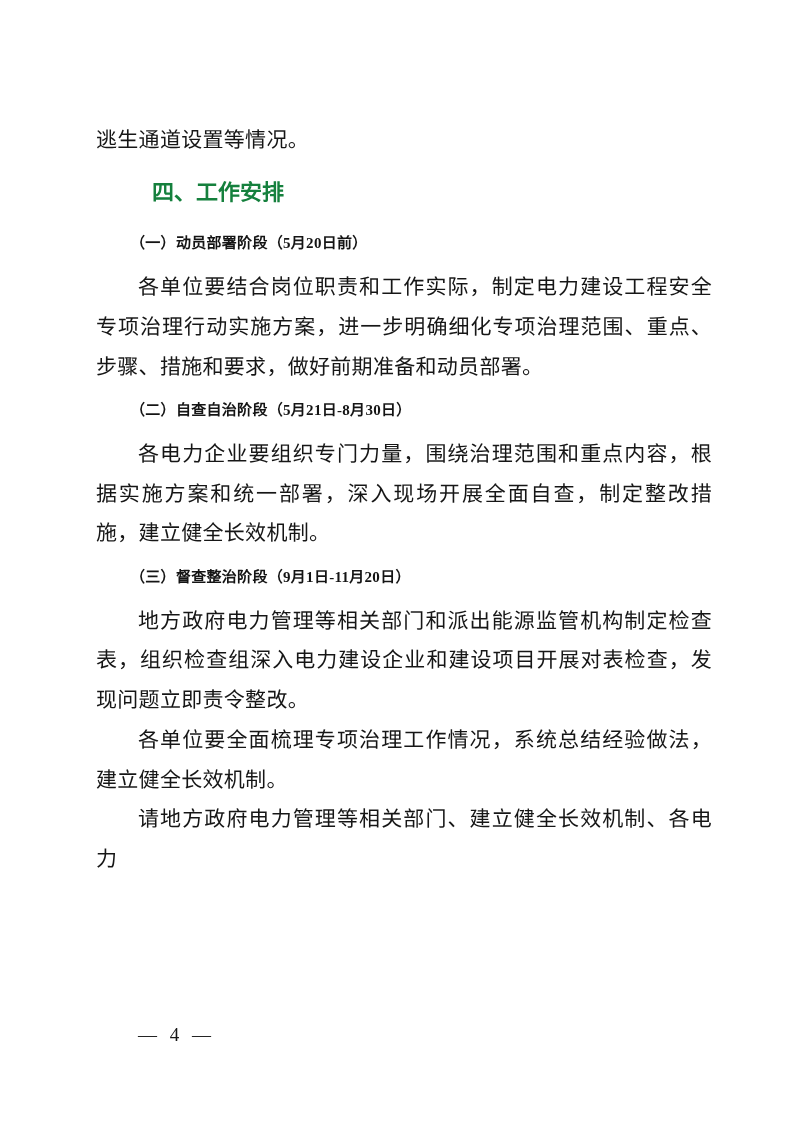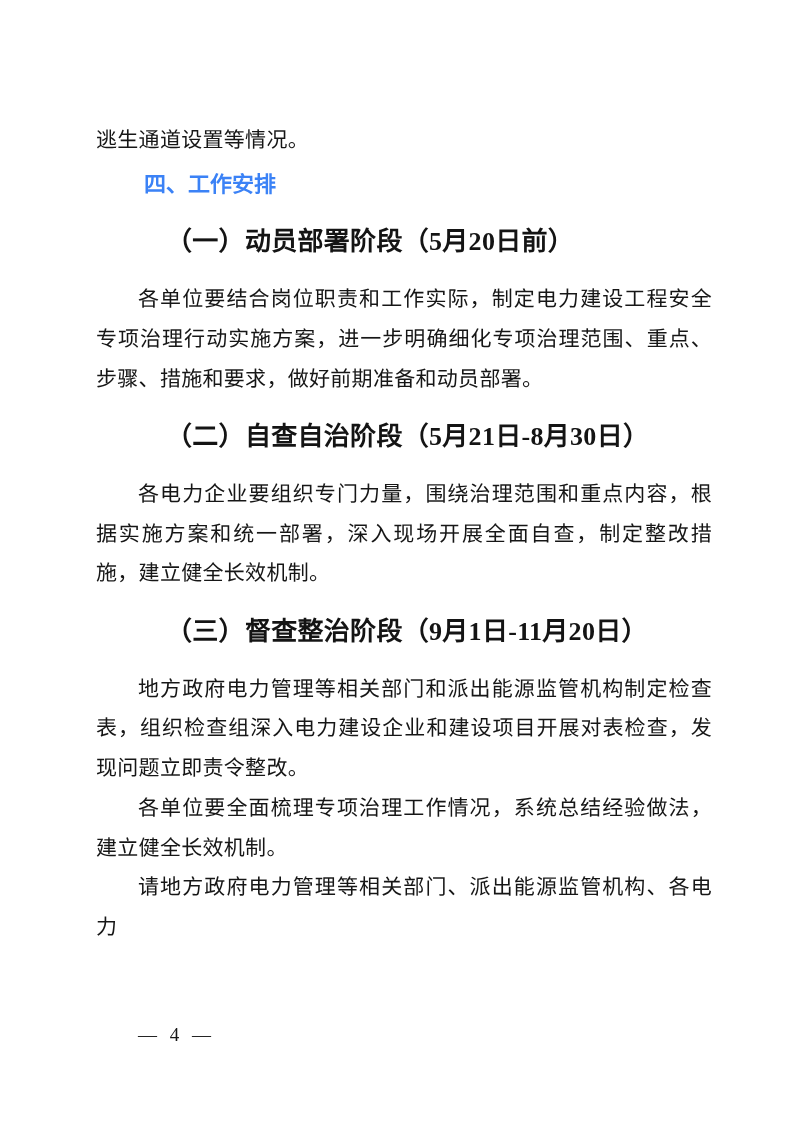--- a/index.html
+++ b/index.html
@@ -26,31 +26,31 @@
     margin: 0;
     font-size: 21px;
     line-height: 39.7px;
     text-align: justify;
     letter-spacing: 0.3px;
   }
   .body-para.indent {
     text-indent: 2em;
   }
   .main-heading {
-    margin: 4px;
+    margin: 12px;
     font-family: "Liberation Sans", "DejaVu Sans", sans-serif;
     font-size: 22px;
     font-weight: bold;
     line-height: 39.7px;
     text-indent: 2em;
-    color: #3b82f6;
+    color: #15803d;
   }
   .sub-heading {
-    margin: 18px;
-    font-size: 26px;
+    margin: 4px;
+    font-size: 15px;
     font-weight: bold;
     line-height: 39.7px;
     text-indent: 2em;
     letter-spacing: 0.3px;
     color: #141414;
   }
   .page-number {
     position: absolute;
     left: 138px;
     top: 1024px;
@@ -72,18 +72,18 @@
     <h3 class="sub-heading">（一）动员部署阶段（5月20日前）</h3>
     <p class="body-para indent">各单位要结合岗位职责和工作实际，制定电力建设工程安全专项治理行动实施方案，进一步明确细化专项治理范围、重点、步骤、措施和要求，做好前期准备和动员部署。</p>
 
     <h3 class="sub-heading">（二）自查自治阶段（5月21日-8月30日）</h3>
     <p class="body-para indent">各电力企业要组织专门力量，围绕治理范围和重点内容，根据实施方案和统一部署，深入现场开展全面自查，制定整改措施，建立健全长效机制。</p>
 
     <h3 class="sub-heading">（三）督查整治阶段（9月1日-11月20日）</h3>
     <p class="body-para indent">地方政府电力管理等相关部门和派出能源监管机构制定检查表，组织检查组深入电力建设企业和建设项目开展对表检查，发现问题立即责令整改。</p>
 
     <p class="body-para indent">各单位要全面梳理专项治理工作情况，系统总结经验做法，建立健全长效机制。</p>
-    <p class="body-para indent">请地方政府电力管理等相关部门、派出能源监管机构、各电力</p>
+    <p class="body-para indent">请地方政府电力管理等相关部门、建立健全长效机制、各电力</p>
 
   </div>
 
   <div class="page-number">— 4 —</div>
 </div>
 
 </body></html>

